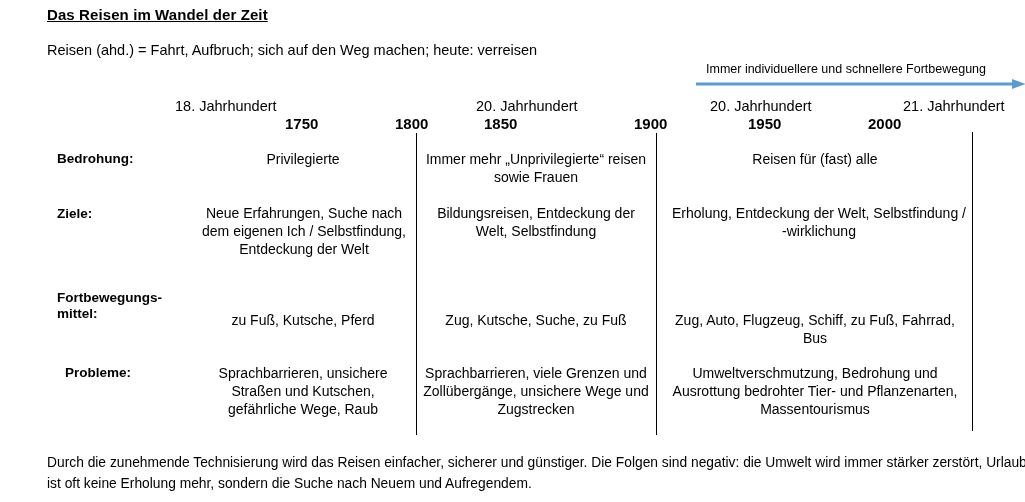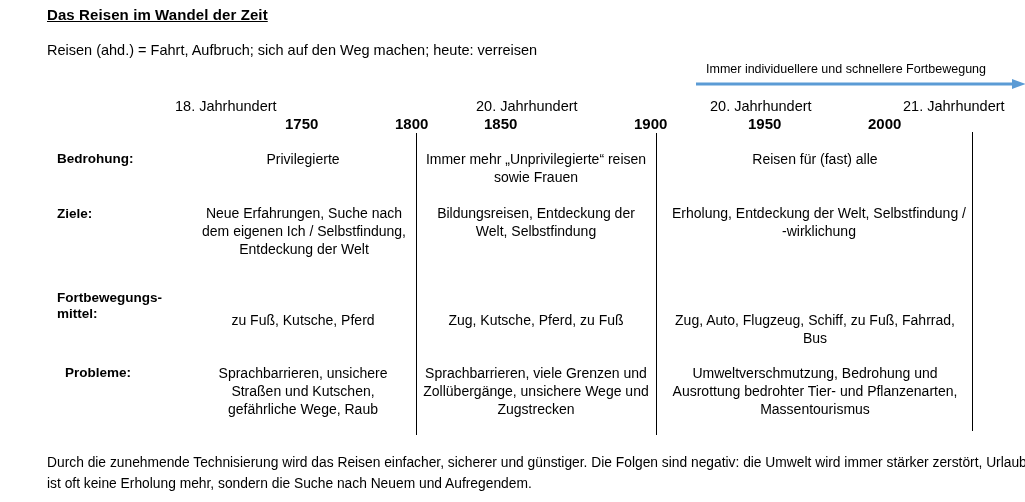--- a/index.html
+++ b/index.html
@@ -149,21 +149,21 @@
 mittel:</div>
   <div class="row-label" style="top:365px;padding-left:8px;">Probleme:</div>
 
   <div class="cell" style="left:168px; top:150px; width:210px;">Privilegierte</div>
   <div class="cell" style="left:170px; top:204px; width:208px;">Neue Erfahrungen, Suche nach dem eigenen Ich / Selbstfindung, Entdeckung der Welt</div>
   <div class="cell" style="left:168px; top:311px; width:210px;">zu Fuß, Kutsche, Pferd</div>
   <div class="cell" style="left:166px; top:364px; width:214px;">Sprachbarrieren, unsichere Straßen und Kutschen, gefährliche Wege, Raub</div>
 
   <div class="cell" style="left:390px; top:204px; width:232px;">Bildungsreisen, Entdeckung der Welt, Selbstfindung</div>
   <div class="cell" style="left:390px; top:150px; width:232px;">Immer mehr „Unprivilegierte“ reisen sowie Frauen</div>
-  <div class="cell" style="left:390px; top:311px; width:232px;">Zug, Kutsche, Pferd, zu Fuß</div>
+  <div class="cell" style="left:390px; top:311px; width:232px;">Zug, Kutsche, Suche, zu Fuß</div>
   <div class="cell" style="left:390px; top:364px; width:232px;">Sprachbarrieren, viele Grenzen und Zollübergänge, unsichere Wege und Zugstrecken</div>
 
   <div class="cell" style="left:632px; top:150px; width:306px;">Reisen für (fast) alle</div>
   <div class="cell" style="left:639px; top:204px; width:300px;">Erholung, Entdeckung der Welt, Selbstfindung / -wirklichung</div>
   <div class="cell" style="left:632px; top:311px; width:306px;">Zug, Auto, Flugzeug, Schiff, zu Fuß, Fahrrad, Bus</div>
   <div class="cell" style="left:630px; top:364px; width:310px;">Umweltverschmutzung, Bedrohung und Ausrottung bedrohter Tier- und Pflanzenarten, Massentourismus</div>
 
   <div class="footer">Durch die zunehmende Technisierung wird das Reisen einfacher, sicherer und günstiger. Die Folgen sind negativ: die Umwelt wird immer stärker zerstört, Urlaub ist oft keine Erholung mehr, sondern die Suche nach Neuem und Aufregendem.</div>
 
 </div>

